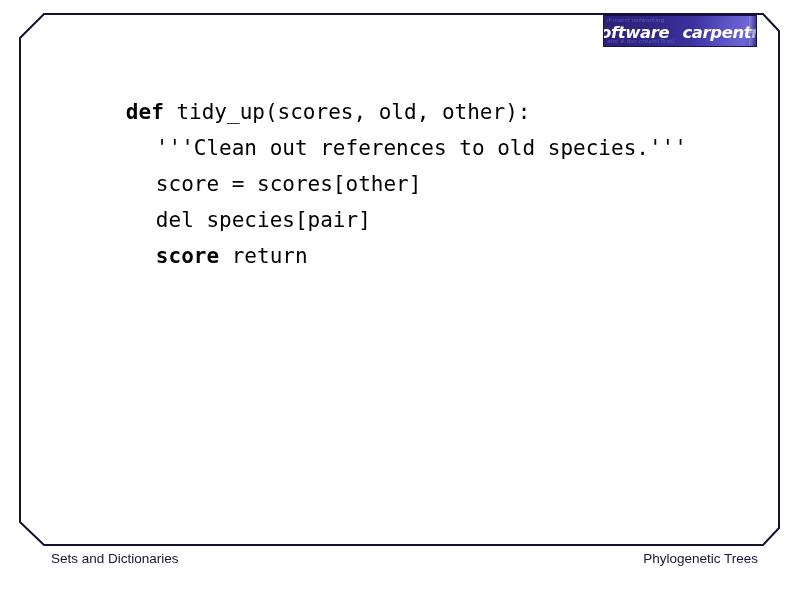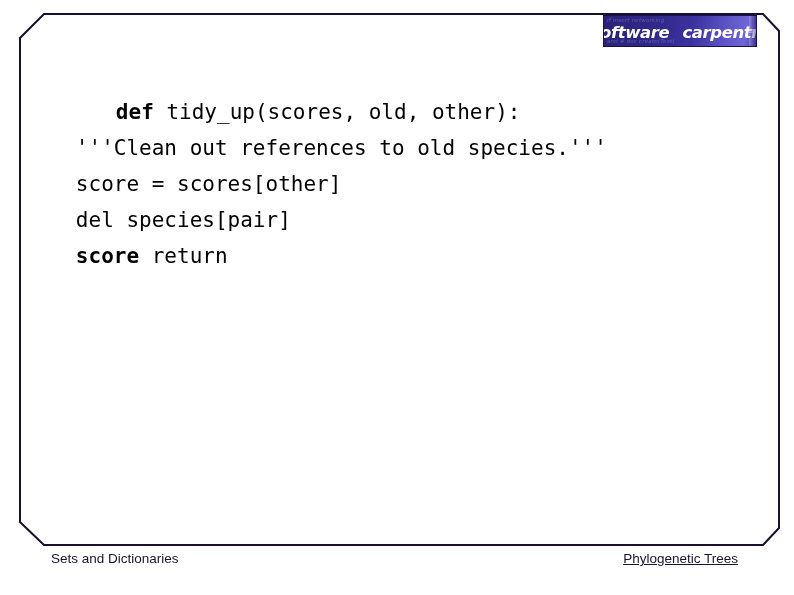--- a/index.html
+++ b/index.html
@@ -102,37 +102,37 @@
     width: 794px;
   }
   .code-line {
     font-family: "DejaVu Sans Mono", "Liberation Mono", monospace;
     font-size: 21px;
     line-height: 36px;
     color: #000000;
     white-space: pre;
     height: 36px;
   }
-  .code-line.lvl0 { padding-left: 40px; }
-  .code-line.lvl1 { }
+  .code-line.lvl0 { padding-left: 50px; }
+  .code-line.lvl1 { padding-left: 80px; }
   .kw {
     font-weight: bold;
   }
 
   
   #footer-left, #footer-right {
     position: absolute;
     top: 551px;
     font-family: "Liberation Sans", sans-serif;
     font-size: 13.5px;
     color: #1a1433;
     white-space: nowrap;
   }
   #footer-left { left: 51px; }
-  #footer-right { right: 56px; text-decoration: underline; }
+  #footer-right { right: 36px; }
 </style>
 </head>
 <body>
 
 <div id="slide">
 
   <svg id="frame-svg" viewBox="0 0 794 595" xmlns="http://www.w3.org/2000/svg">
     <polygon points="44,14 763,14 779,31 779,528 763,545 44,545 20,522 20,38" fill="none" stroke="#1a0f2e" stroke-width="2"></polygon>
   </svg>
 

